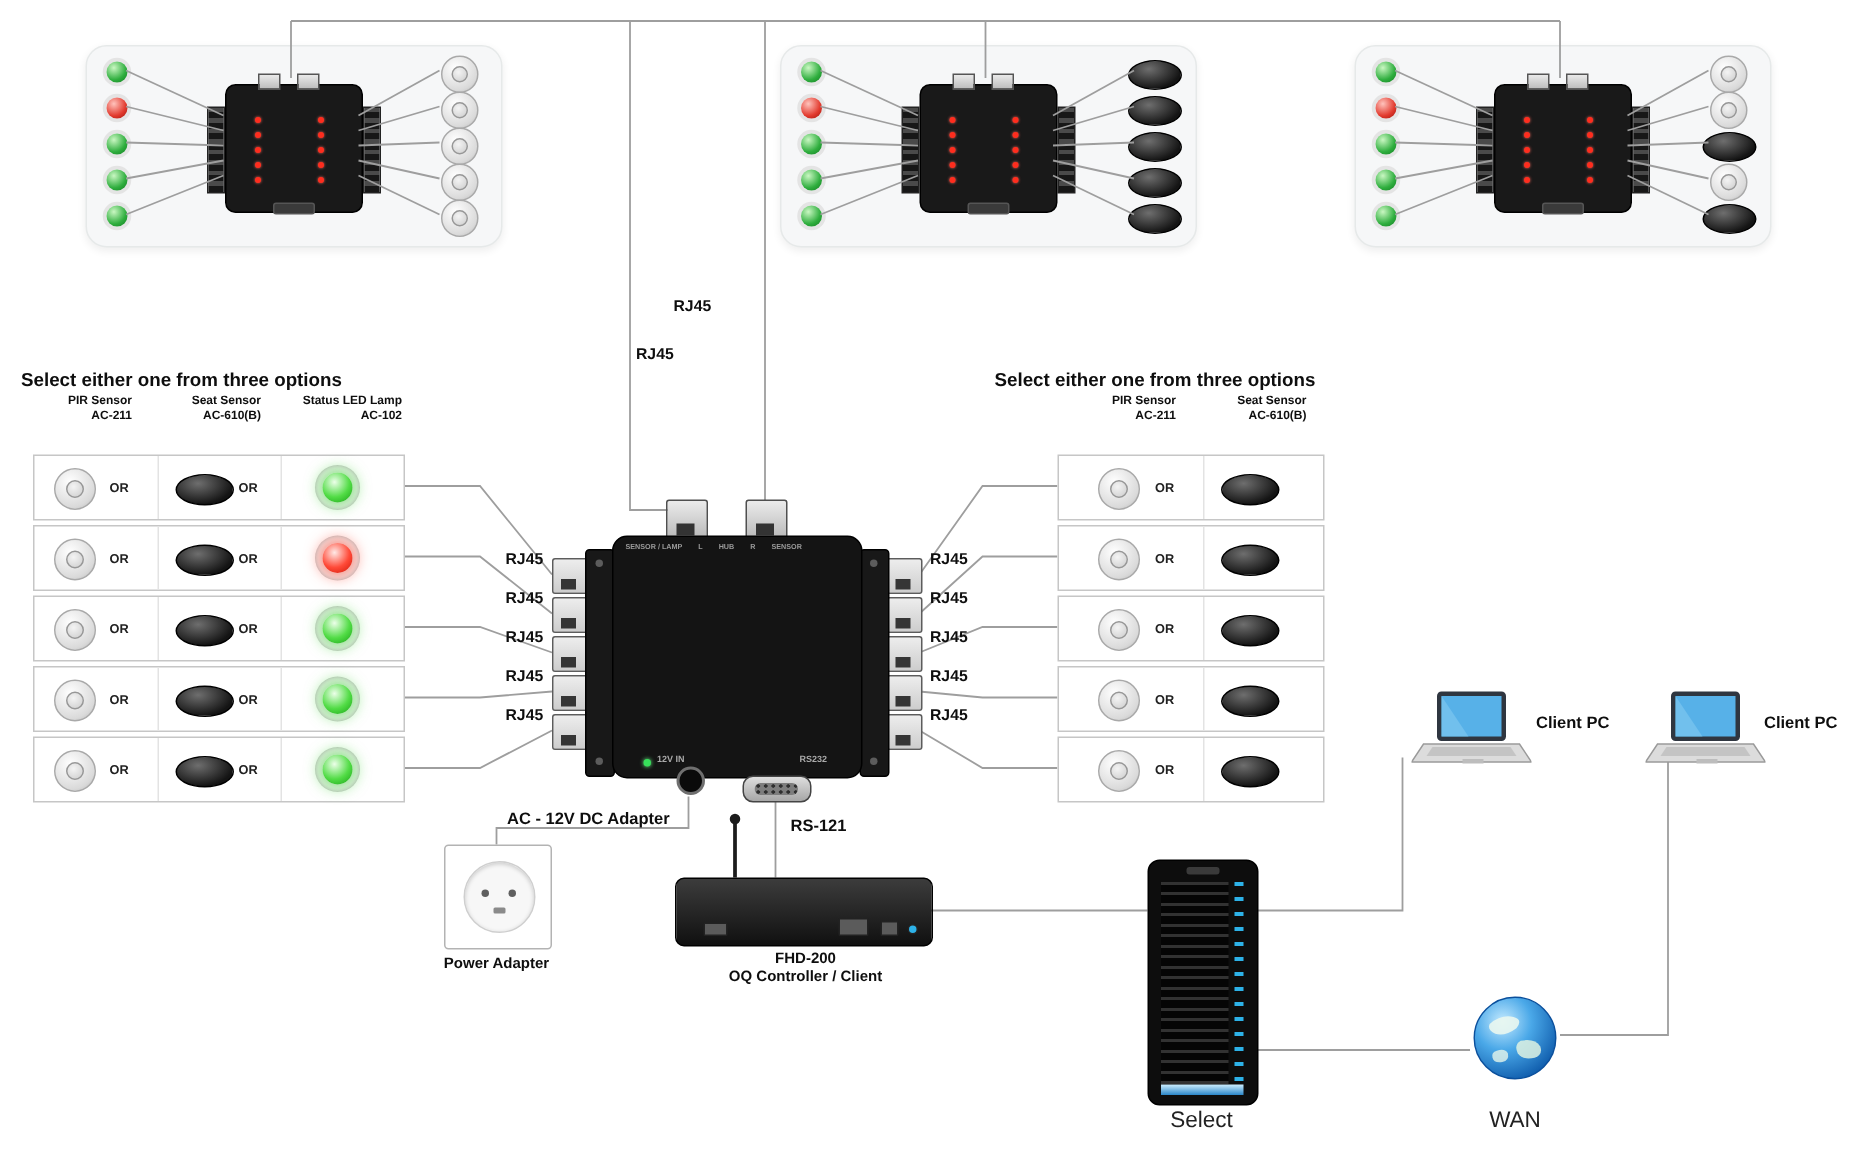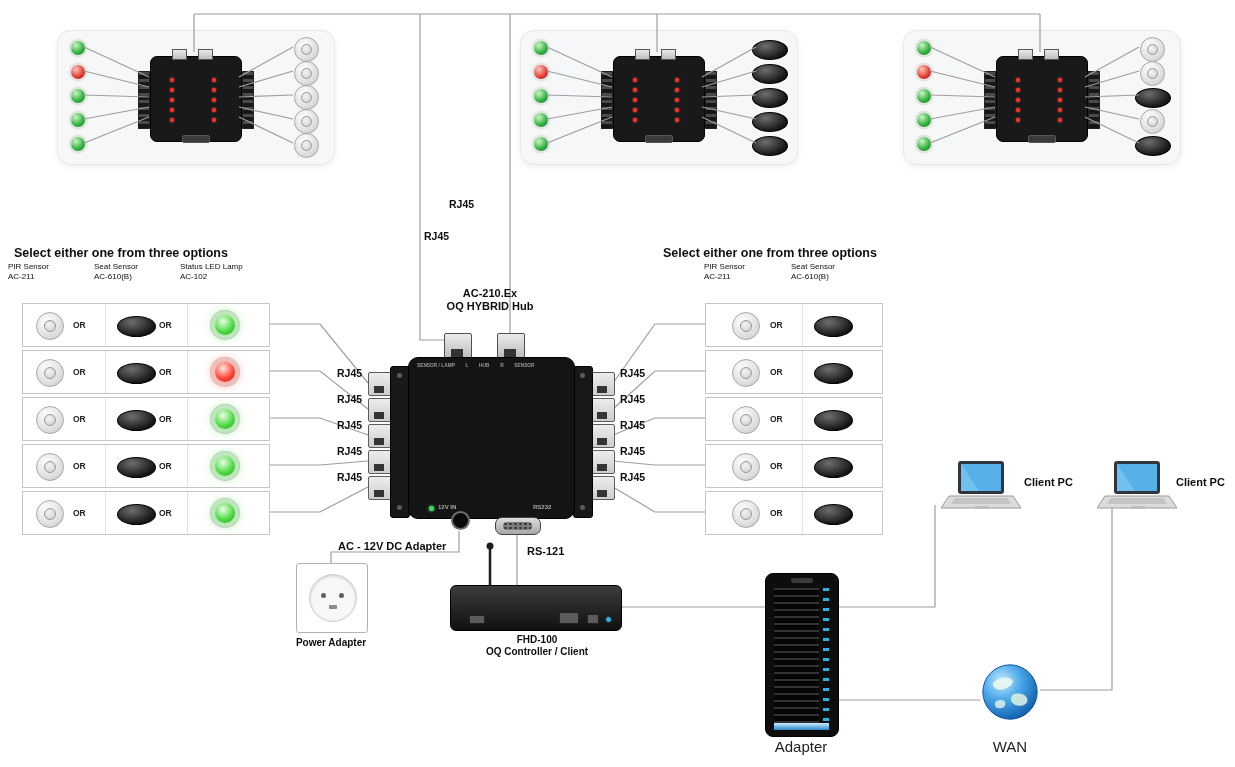--- a/index.html
+++ b/index.html
@@ -24,21 +24,21 @@
   .seat{position:absolute;border-radius:50%;background:radial-gradient(ellipse at 38% 28%,#6e6e6e,#141414 72%);border:1px solid #000}
   .lamp{position:absolute;width:30px;height:30px;border-radius:50%;background:#f1f1f1;
         box-shadow:inset 0 0 3px rgba(0,0,0,.3);display:flex;align-items:center;justify-content:center}
   .lamp-core{width:20px;height:20px;border-radius:50%}
   .lamp.green .lamp-core{background:radial-gradient(circle at 40% 32%,#ecffe9,#52dc46 55%,#17a214);box-shadow:0 0 9px 3px rgba(70,215,60,.55)}
   .lamp.red .lamp-core{background:radial-gradient(circle at 40% 32%,#ffe9e6,#ff4a38 55%,#cf1404);box-shadow:0 0 9px 3px rgba(255,70,50,.55)}
   
   .optrow{position:absolute;background:#fff;border:1px solid #c6c6c6}
   .divider{position:absolute;top:0;width:1px;height:100%;background:#e3e3e3}
   .orlbl{position:absolute;font-size:8.5px;font-weight:bold;color:#222}
-  .hdr2{position:absolute;font-size:8px;font-weight:normal;text-align:left;line-height:9.5px;color:#0e0e0e}
+  .hdr2{position:absolute;font-size:8px;font-weight:bold;text-align:right;line-height:9.5px;color:#0e0e0e}
   .title{position:absolute;font-size:12.5px;font-weight:bold;color:#0e0e0e}
   .rjlabel{position:absolute;font-size:10.5px;font-weight:bold;color:#0e0e0e}
   
   .jack{position:absolute;width:22px;height:22px;background:linear-gradient(#ededed,#cdcdcd);border:1px solid #5c5c5c;border-radius:2px}
   .jslot{position:absolute;left:5px;bottom:2px;width:10px;height:7px;background:#353535}
   .flange{position:absolute;width:18px;height:150px;background:#181818;border:1px solid #000;border-radius:3px}
   .screw{position:absolute;width:5px;height:5px;border-radius:50%;background:#5c5c5c}
   .hubbody{position:absolute;left:408px;top:357px;width:165px;height:160px;background:#141414;border:1px solid #000;border-radius:10px}
   .hubhdr{position:absolute;left:8px;top:5px;width:147px;display:flex;justify-content:space-between;font-size:6px;color:#9a9a9a;font-weight:bold;transform:scale(.8);transform-origin:left top}
   .tport{position:absolute;width:26px;height:25px;background:linear-gradient(#ebebeb,#b9b9b9);border:1px solid #4f4f4f;border-radius:2px}
@@ -424,24 +424,20 @@
   <div class="title" style="left:663px;top:246px">Select either one from three options</div>
   <div class="hdr2" style="left:704px;top:262px;width:80px">
     <div>PIR Sensor</div>
     <div>AC-211</div>
   </div>
   <div class="hdr2" style="left:791px;top:262px;width:80px">
     <div>Seat Sensor</div>
     <div>AC-610(B)</div>
   </div>
 
-  <div class="hublabel">
-    <div>AC-210.Ex</div>
-    <div>OQ HYBRID Hub</div>
-  </div>
   <div class="tport" style="left:444px;top:333px">
       <div class="tslot"></div>
     </div>
   <div class="tport" style="left:497px;top:333px">
       <div class="tslot"></div>
     </div>
   <div class="flange" style="left:390px;top:366px">
     <div class="screw" style="left:6px;top:6px"></div>
     <div class="screw" style="left:6px;top:138px"></div>
   </div>
@@ -477,31 +473,31 @@
   <div class="caplbl" style="left:293px;top:637px;width:76px;font-size:10px">Power Adapter</div>
 
   <div class="blabel" style="left:527px;top:545px">RS-121</div>
   <div class="fhdbox">
     <div class="fport" style="left:18px;top:29px;width:14px;height:7px"></div>
     <div class="fport" style="left:108px;top:26px;width:18px;height:10px"></div>
     <div class="fport" style="left:136px;top:28px;width:10px;height:8px"></div>
     <div class="fport" style="left:154px;top:30px;width:5px;height:5px;border-radius:50%;background:#2db2e8"></div>
   </div>
   <div class="caplbl" style="left:448px;top:634px;width:178px;font-size:10px;line-height:12px">
-    <div>FHD-100</div>
+    <div>FHD-200</div>
     <div>OQ Controller / Client</div>
   </div>
 
   <div class="server">
     <div class="srv-handle"></div>
     <div class="srv-slats"></div>
     <div class="srv-leds"></div>
     <div class="srv-bar"></div>
   </div>
-  <div class="netlbl" style="left:765px;top:738px;width:72px">Adapter</div>
+  <div class="netlbl" style="left:765px;top:738px;width:72px">Select</div>
 
   <svg class="abs" style="left:980px;top:662px" width="60" height="60" viewBox="0 0 64 64">
     <defs>
       <radialGradient id="gw" cx="35%" cy="30%" r="78%">
         <stop offset="0%" stop-color="#c4eaff"></stop>
           <stop offset="45%" stop-color="#4aa8e8"></stop>
           <stop offset="100%" stop-color="#0b57a8"></stop>
       </radialGradient>
     </defs>
     <circle cx="32" cy="32" r="29" fill="url(#gw)" stroke="#0a4f9c" stroke-width="1"></circle>

